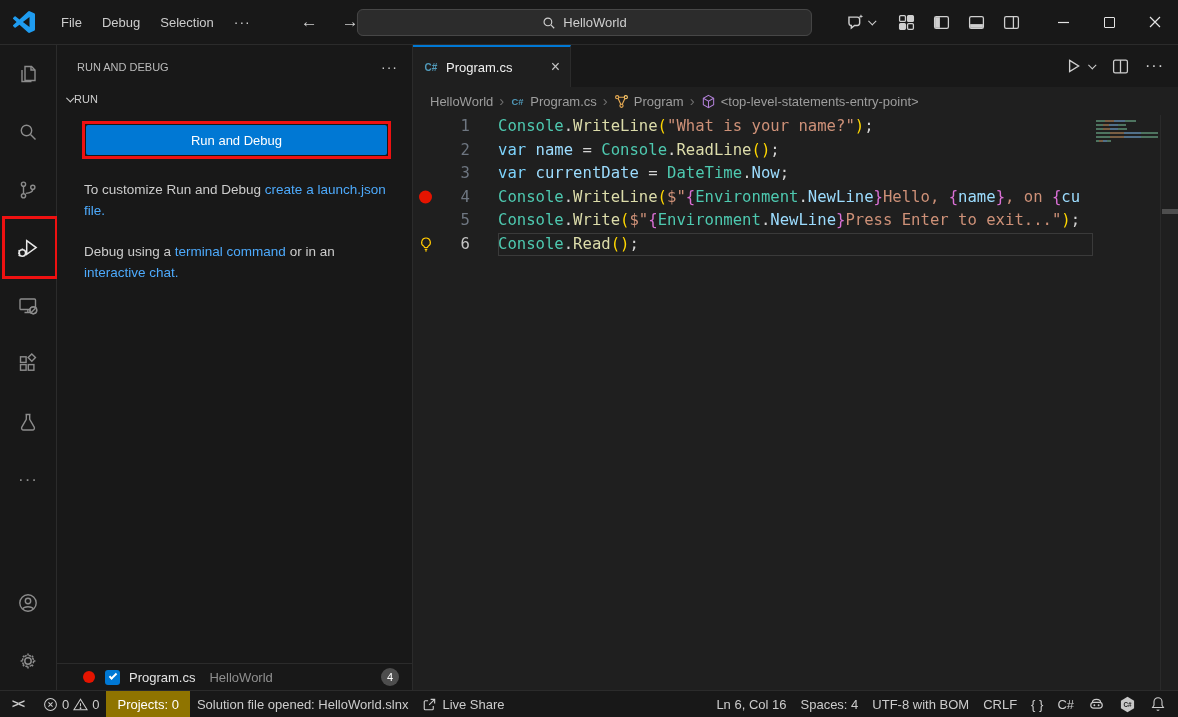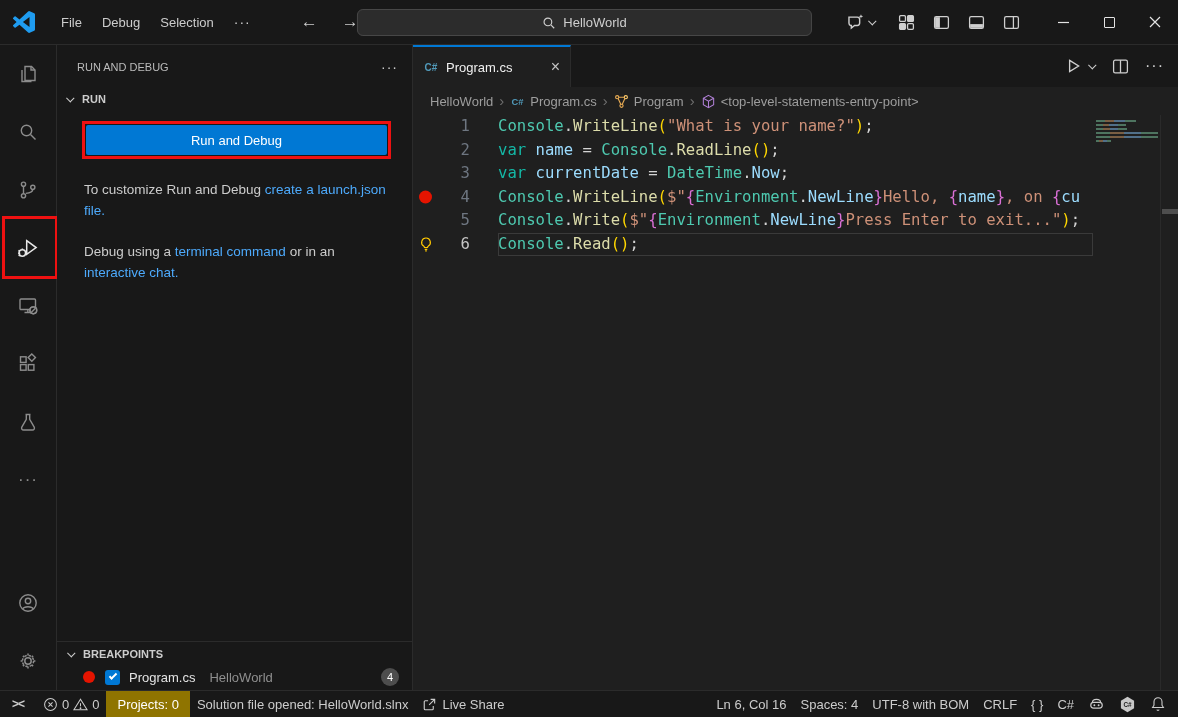--- a/index.html
+++ b/index.html
@@ -38,22 +38,22 @@
   .ab-item.active { color:#E7E7E7; }
   .ab-more { font-size:17px; letter-spacing:1px; color:#8C8C8C; }
   .ab-bottom { margin-top:auto; }
   .annot-box { position:absolute; left:2px; right:-2px; top:-3px; bottom:-2px; border:3px solid #EE1111; }
 
   
   .sidebar { width:356px; background:#181818; border-right:1px solid #2B2B2B; position:relative; flex:none; }
   .sb-title-row { display:flex; align-items:center; padding:14px 14px 10px 20px; }
   .sb-title { font-size:11px; color:#BBBBBB; }
   .sb-title-more { margin-left:auto; font-size:14px; letter-spacing:1px; color:#CCCCCC; }
-  .section-header { display:flex; align-items:center; gap:8px; padding:8px 0 8px 11px;
-    font-size:11px; font-weight:bold; color:#CCCCCC; }
+  .section-header { display:flex; align-items:center; padding:8px 0 8px 11px;
+    font-size:11px; font-weight:normal; color:#CCCCCC; }
   .run-annot { margin:8px 21px 0 25px; border:3px solid #EE1111; padding:1px; }
   .run-btn { width:100%; height:30px; background:#0078D4; color:#FFFFFF; font-size:13px;
     border:none; border-radius:2px; font-family:"Liberation Sans", sans-serif; }
   .sb-para { margin:20px 24px 0 27px; font-size:13.5px; line-height:21px; color:#CCCCCC; }
   .sb-para .link { color:#4DAAFC; cursor:pointer; }
   .breakpoints { position:absolute; left:0; right:0; bottom:0; border-top:1px solid #2B2B2B; background:#181818; }
   .bp-header { display:flex; align-items:center; gap:8px; padding:6px 0 4px 12px;
     font-size:11px; font-weight:bold; color:#CCCCCC; }
   .bp-row { display:flex; align-items:center; height:26px; padding-left:26px; font-size:13px; }
   .bp-dot { width:12px; height:12px; border-radius:50%; background:#E51400; flex:none; }
@@ -82,21 +82,21 @@
     font-family:"DejaVu Sans Mono", monospace; font-size:15.6px; }
   .code-line { display:flex; height:23.5px; line-height:23.5px; }
   .gutter { position:relative; width:85px; flex:none; }
   .g-icon { position:absolute; left:4px; top:50%; transform:translateY(-50%); width:17px; height:17px;
     display:flex; align-items:center; justify-content:center; }
   .bp { width:13px; height:13px; border-radius:50%; background:#E51400; display:inline-block; }
   .lnum { position:absolute; right:28px; color:#6E7681; }
   .lnum.active { color:#C6C6C6; }
   .line-text { width:595px; flex:none; overflow:hidden; white-space:pre; color:#D4D4D4; }
   .line-text.current { outline:1px solid #3A3A3A; outline-offset:-1px; }
-  .tk-type{color:#4EC9B0}.tk-fn{color:#DCDCAA}.tk-kw{color:#14b8a6}.tk-var{color:#9CDCFE}
+  .tk-type{color:#4EC9B0}.tk-fn{color:#DCDCAA}.tk-kw{color:#7dd3fc}.tk-var{color:#9CDCFE}
   .tk-str{color:#CE9178}.tk-b1{color:#FFD700}.tk-b2{color:#DA70D6}.tk-plain{color:#D4D4D4}
   .minimap { position:absolute; top:1px; right:18px; width:67px; bottom:0; padding-top:2px; }
   .mm-row { height:2.4px; margin:1.6px 0 1.6px 3px;
     background:linear-gradient(90deg,#56836B 0 22%,#8A6A4A 22% 45%,#5A7E9C 45% 72%,#56836B 72% 100%); opacity:.85; }
   .ruler { position:absolute; top:0; right:0; width:18px; bottom:0; border-left:1px solid #2A2A2A; }
   .ruler-dash { position:absolute; top:94px; left:1px; right:0; height:5px; background:#4E4E4E; }
 
   
   .statusbar { height:27px; background:#181818; border-top:1px solid #2B2B2B;
     display:flex; align-items:stretch; font-size:13px; color:#CCCCCC; flex:none; }
@@ -273,24 +273,20 @@
         <span class="chev"></span>
         <span>RUN</span>
       </div>
       <div class="run-annot">
         <button class="run-btn">Run and Debug</button>
       </div>
       <p class="sb-para"><span>To customize Run and Debug </span><span class="link">create a launch.json file.</span></p>
       <p class="sb-para"><span>Debug using a </span><span class="link">terminal command</span><span> or in an </span><span class="link">interactive chat.</span></p>
 
       <div class="breakpoints">
-        <div class="bp-header">
-          <span class="chev"></span>
-          <span>BREAKPOINTS</span>
-        </div>
         <div class="bp-row">
           <span class="bp-dot"></span>
           <span class="bp-check">
               <span class="check"></span>
             </span>
           <span class="bp-file">Program.cs</span>
           <span class="bp-project">HelloWorld</span>
           <span class="bp-badge">4</span>
         </div>
       </div>

